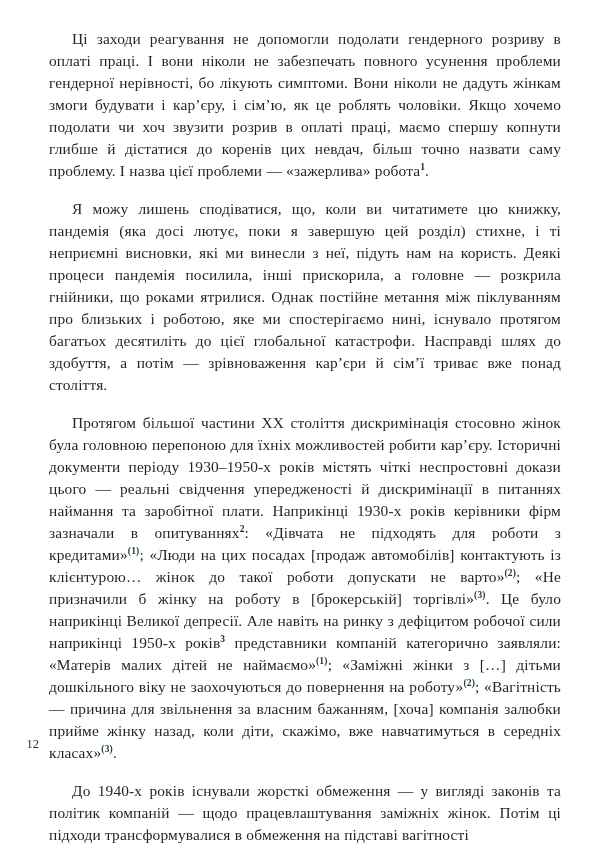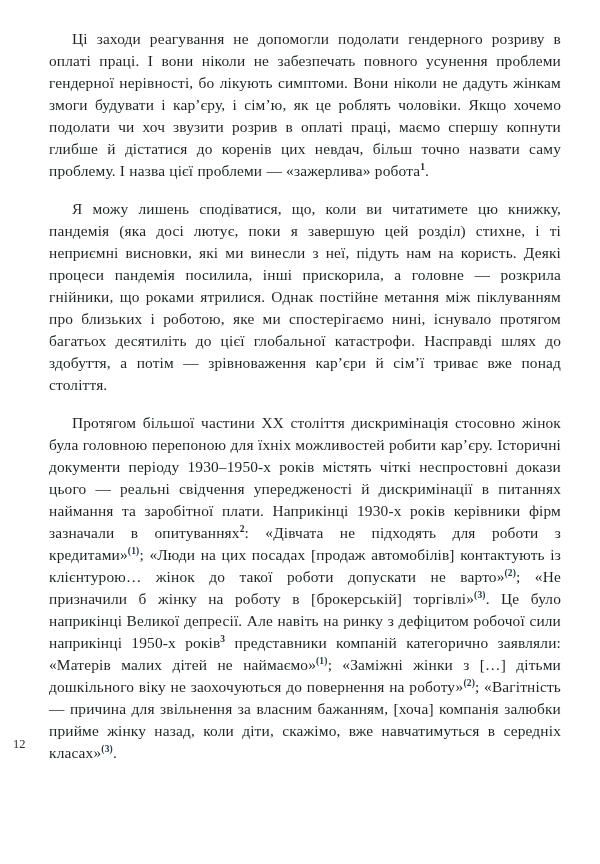--- a/index.html
+++ b/index.html
@@ -18,21 +18,21 @@
     position: relative;
     width: 600px;
     height: 864px;
     background: #ffffff;
   }
   .folio {
     position: absolute;
     left: 13px;
     top: 733px;
     width: 26px;
-    text-align: left;
+    text-align: right;
     font-family: "Liberation Serif", "DejaVu Serif", serif;
     font-size: 12.5px;
     line-height: 22px;
     color: #2a2e31;
   }
   .textblock {
     position: absolute;
     left: 49px;
     top: 28px;
     width: 512px;
@@ -80,15 +80,16 @@
     <p class="para">
       <span>Ці заходи реагування не допомогли подолати гендерного розриву в оплаті праці. І вони ніколи не забезпечать повного усунення проблеми гендерної нерівності, бо лікують симптоми. Вони ніколи не дадуть жінкам змоги будувати і кар’єру, і сім’ю, як це роблять чоловіки. Якщо хочемо подолати чи хоч звузити розрив в оплаті праці, маємо спершу копнути глибше й дістатися до коренів цих невдач, більш точно назвати саму проблему. І назва цієї проблеми — «зажерлива» робота</span><sup class="fn">1</sup><span>.</span>
     </p>
 
     <p class="para">Я можу лишень сподіватися, що, коли ви читатимете цю книжку, пандемія (яка досі лютує, поки я завершую цей розділ) стихне, і ті неприємні висновки, які ми винесли з неї, підуть нам на користь. Деякі процеси пандемія посилила, інші прискорила, а головне — розкрила гнійники, що роками ятрилися. Однак постійне метання між піклуванням про близьких і роботою, яке ми спостерігаємо нині, існувало протягом багатьох десятиліть до цієї глобальної катастрофи. Насправді шлях до здобуття, а потім — зрівноваження кар’єри й сім’ї триває вже понад століття.</p>
 
     <p class="para">
       <span>Протягом більшої частини XX століття дискримінація стосовно жінок була головною перепоною для їхніх можливостей робити кар’єру. Історичні документи періоду 1930–1950-х років містять чіткі неспростовні докази цього — реальні свідчення упередженості й дискримінації в питаннях наймання та заробітної плати. Наприкінці 1930-х років керівники фірм зазначали в опитуваннях</span><sup class="fn">2</sup><span>: «Дівчата не підходять для роботи з кредитами»</span><sup class="fnp">(1)</sup><span>; «Люди на цих посадах [продаж автомобілів] контактують із клієнтурою… жінок до такої роботи допускати не варто»</span><sup class="fnp">(2)</sup><span>; «Не призначили б жінку на роботу в [брокерській] торгівлі»</span><sup class="fnp">(3)</sup><span>. Це було наприкінці Великої депресії. Але навіть на ринку з дефіцитом робочої сили наприкінці 1950-х років</span><sup class="fn">3</sup><span> представники компаній категорично заявляли: «Матерів малих дітей не наймаємо»</span><sup class="fnp">(1)</sup><span>; «Заміжні жінки з […] дітьми дошкільного віку не заохочуються до повернення на роботу»</span><sup class="fnp">(2)</sup><span>; «Вагітність — причина для звільнення за власним бажанням, [хоча] компанія залюбки прийме жінку назад, коли діти, скажімо, вже навчатимуться в середніх класах»</span><sup class="fnp">(3)</sup><span>.</span>
     </p>
 
+    <p class="para">До 1940-х років існували жорсткі обмеження — у вигляді законів та політик компаній — щодо працевлаштування заміжніх жінок. Потім ці підходи трансформувалися в обмеження на підставі вагітності</p>
 
   </div>
 </div>
 
 </body></html>

